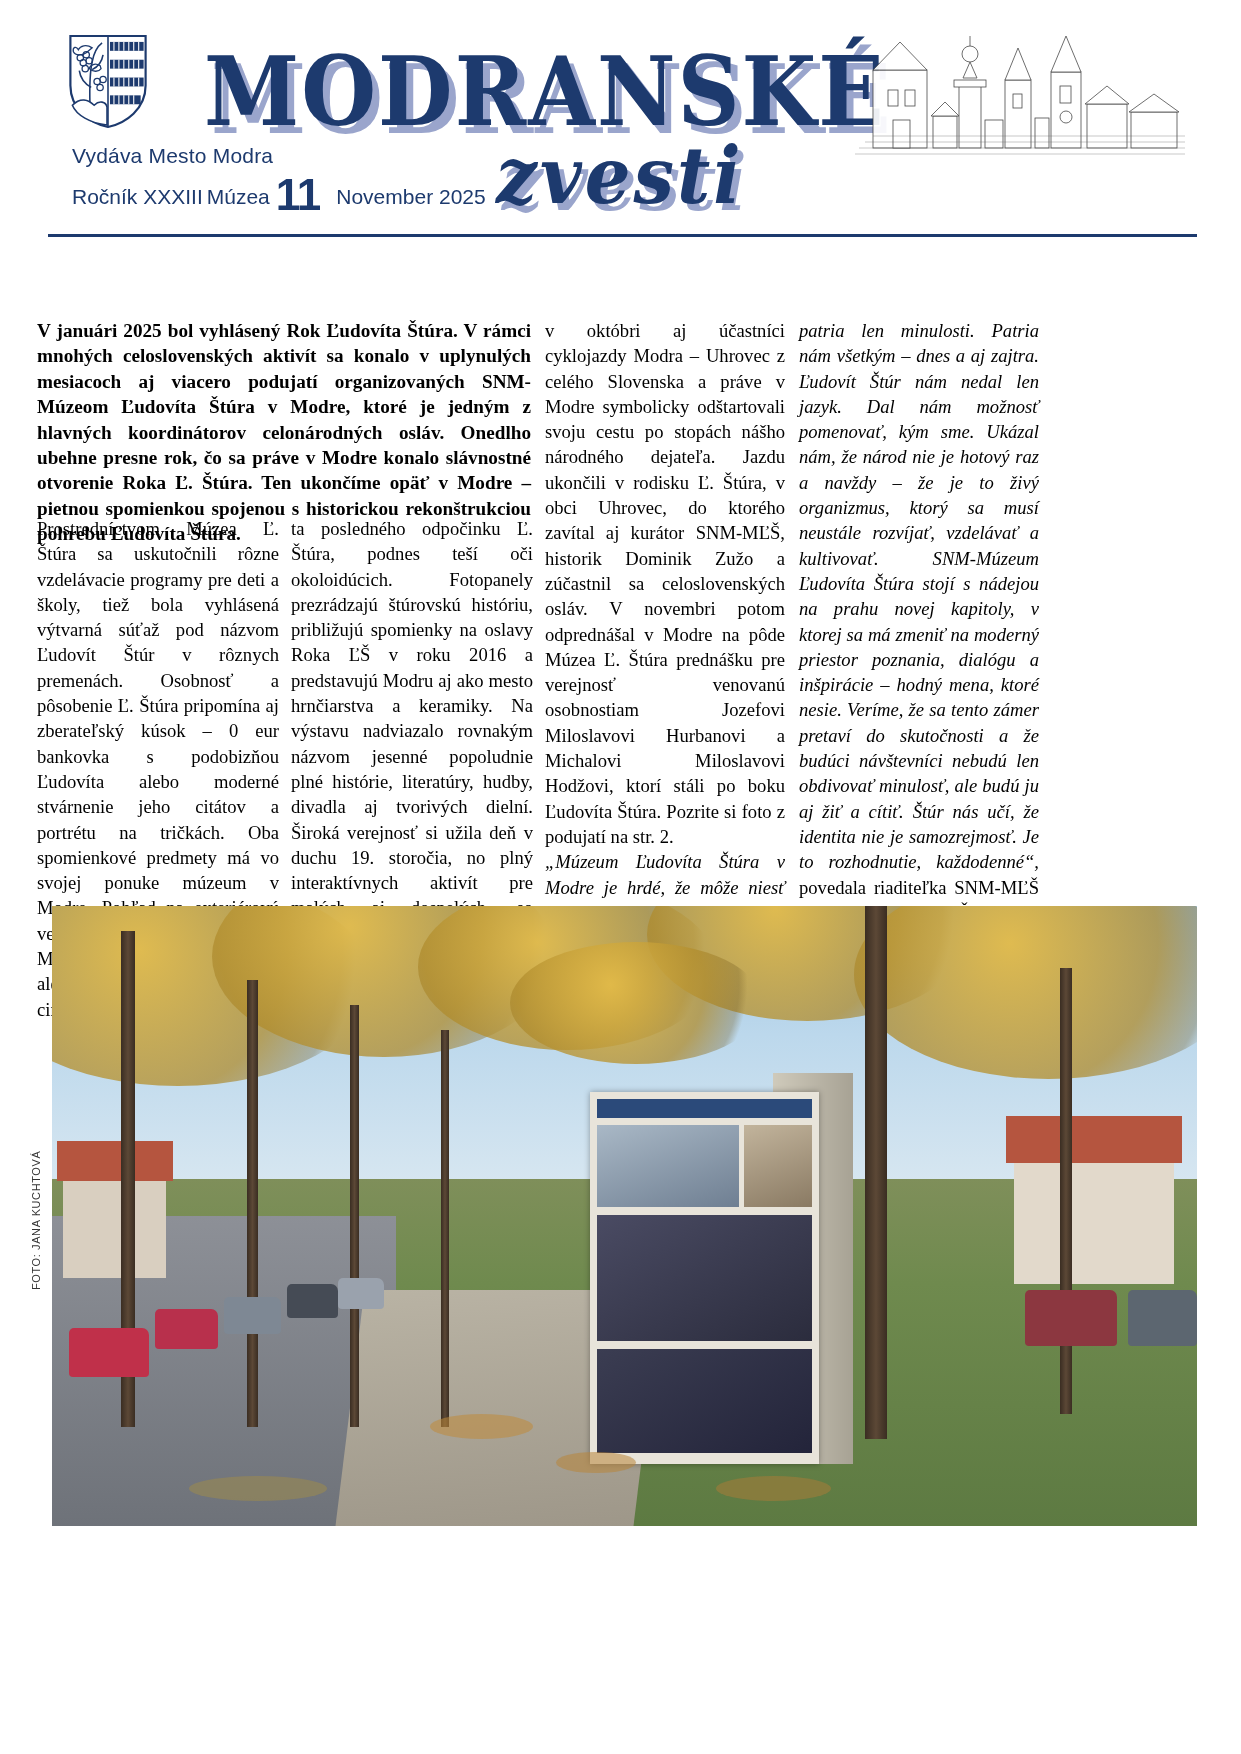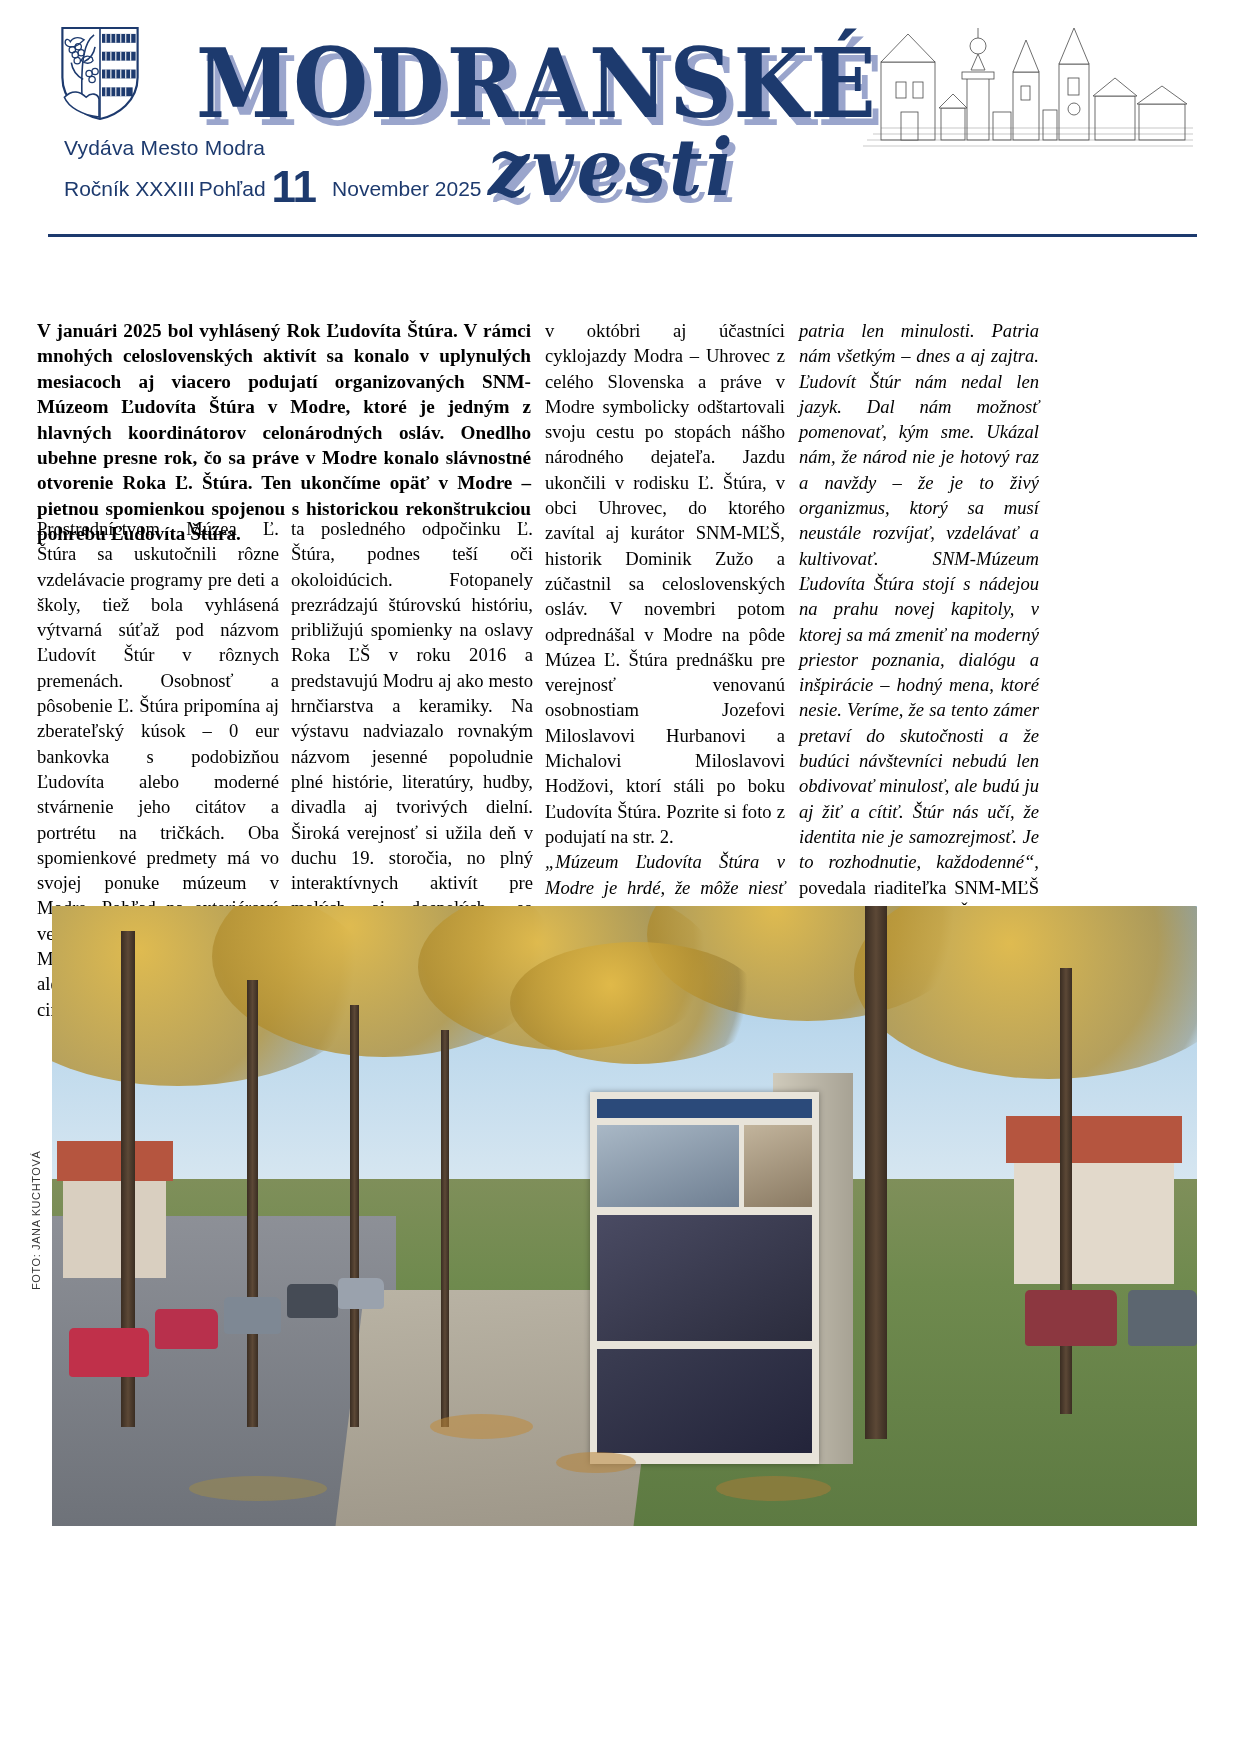--- a/index.html
+++ b/index.html
@@ -12,21 +12,21 @@
     height: 1754px;
     font-family: "Liberation Serif", serif;
     color: #000000;
     position: relative;
     overflow: hidden;
   }
   .page {
     position: relative;
     width: 1241px;
     height: 1754px;
-    padding: 8px;
+    padding: 16px;
     box-sizing: border-box;
   }
 
   
   .masthead {
     position: relative;
     height: 230px;
     margin: 0 44px 0 48px;
   }
   .crest {
@@ -354,21 +354,21 @@
         <line x1="10" y1="118" x2="330" y2="118"></line>
         <line x1="4" y1="124" x2="330" y2="124"></line>
         <line x1="0" y1="130" x2="330" y2="130"></line>
       </g>
     </svg>
 
     <div class="issue-block">
       <div class="issue-publisher">Vydáva Mesto Modra</div>
       <div class="issue-line2">
         <span class="lbl">Ročník XXXIII</span>
-        <span class="cislo-word">Pohľad</span>
+        <span class="cislo-word">Múzea</span>
         <span class="issue-number">11</span>
         <span class="date">November 2025</span>
       </div>
     </div>
   </div>
 
   <div class="masthead-rule"></div>
 
 
   <div class="article">

